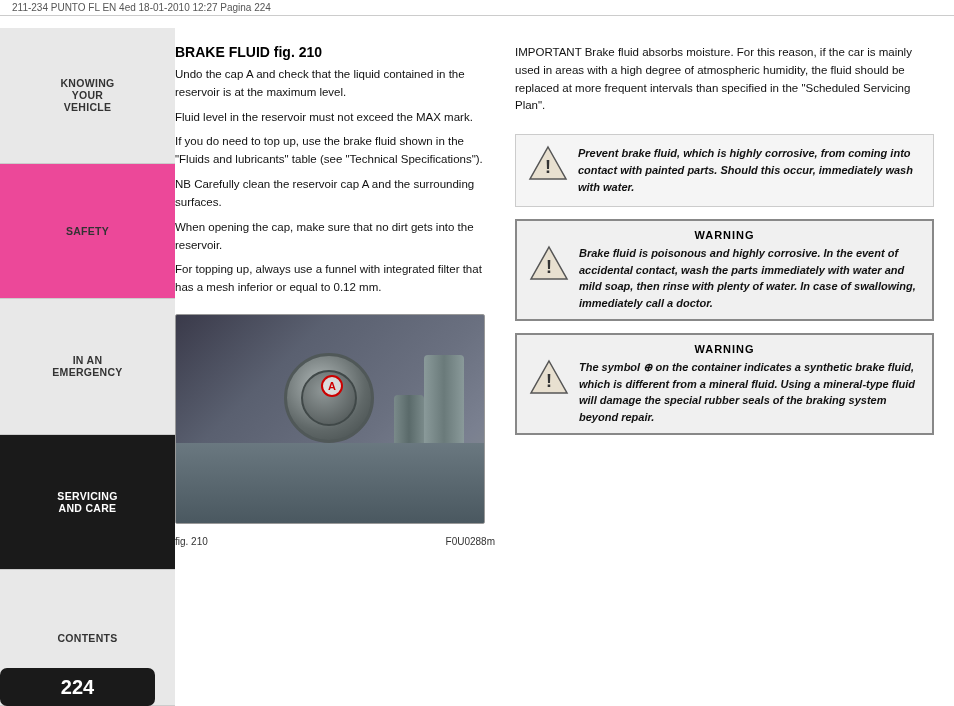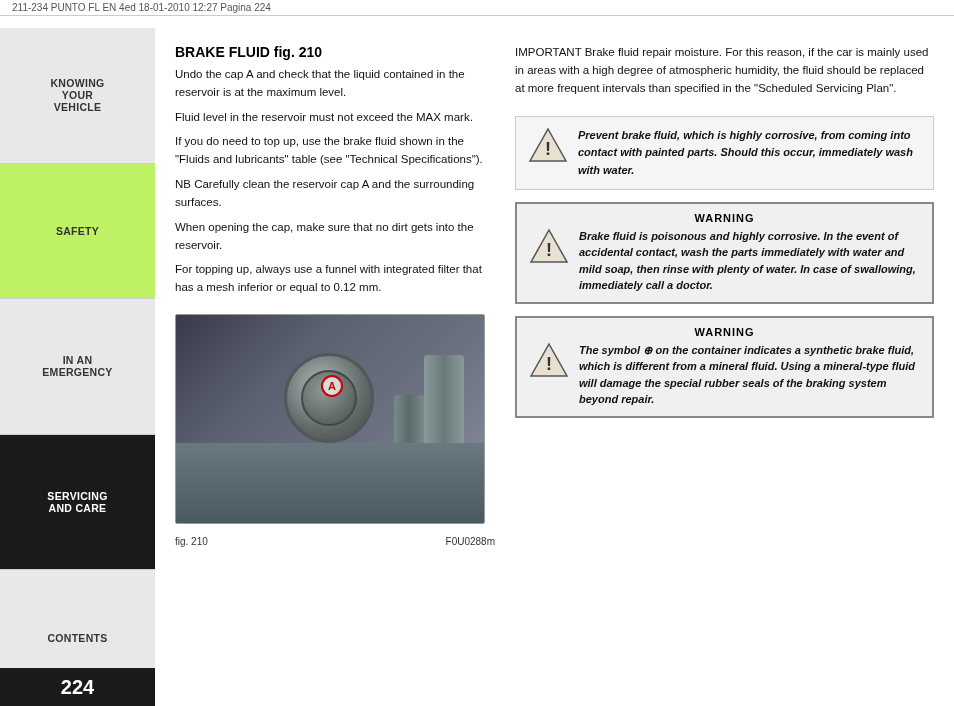--- a/index.html
+++ b/index.html
@@ -27,21 +27,21 @@
     .header-bar span {
       font-size: 10px;
       color: #555;
     }
 
     
     .sidebar {
       position: absolute;
       top: 28px;
       left: 0;
-      width: 155px;
+      width: 175px;
       bottom: 0;
       background: #e8e8e8;
       display: flex;
       flex-direction: column;
     }
     .sidebar-item {
       flex: 1;
       display: flex;
       align-items: center;
       justify-content: center;
@@ -54,34 +54,35 @@
       padding: 4px 8px;
       text-transform: uppercase;
       letter-spacing: 0.3px;
       background: #e8e8e8;
     }
     .sidebar-item.active {
       background: #1a1a1a;
       color: #fff;
     }
     .sidebar-item.lighter {
-      background: #bef264;
+      background: #ec4899;
     }
 
     
     .page-number-area {
       position: absolute;
       bottom: 0;
       left: 0;
       width: 155px;
       height: 38px;
       background: #1a1a1a;
       display: flex;
       align-items: center;
       justify-content: center;
+      border-radius: 7px;
     }
     .page-number {
       color: #fff;
       font-size: 20px;
       font-weight: bold;
     }
 
     
     .main-content {
       position: absolute;
@@ -323,21 +324,21 @@
 
     <div class="fig-caption">
       <span>fig. 210</span>
       <span>F0U0288m</span>
     </div>
   </div>
 
   <div class="right-col">
 
     <div class="body-text">
-      <p>IMPORTANT Brake fluid repair moisture. For this reason, if the car is mainly used in areas with a high degree of atmospheric humidity, the fluid should be replaced at more frequent intervals than specified in the "Scheduled Servicing Plan".</p>
+      <p>IMPORTANT Brake fluid absorbs moisture. For this reason, if the car is mainly used in areas with a high degree of atmospheric humidity, the fluid should be replaced at more frequent intervals than specified in the "Scheduled Servicing Plan".</p>
     </div>
 
     <div class="caution-box">
       <div class="warn-icon">
         <svg viewBox="0 0 40 36" xmlns="http://www.w3.org/2000/svg">
           <polygon points="20,2 38,34 2,34" fill="#e8e0d0" stroke="#555" stroke-width="1.5"></polygon>
           <text x="20" y="28" text-anchor="middle" font-size="18" font-weight="bold" fill="#333">!</text>
         </svg>
       </div>
       <div class="caution-text">Prevent brake fluid, which is highly corrosive, from coming into contact with painted parts. Should this occur, immediately wash with water.</div>

